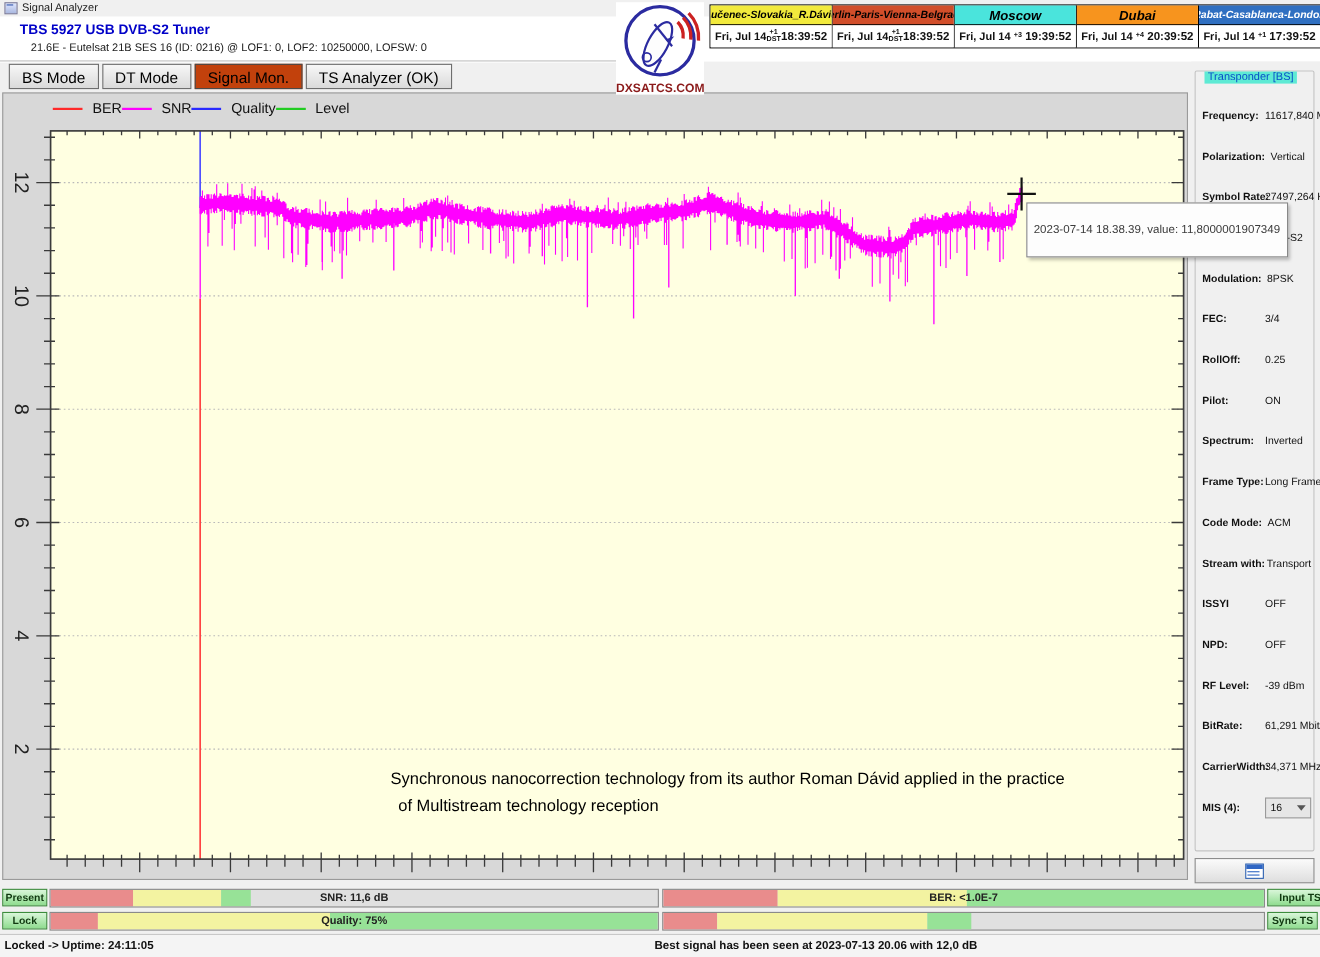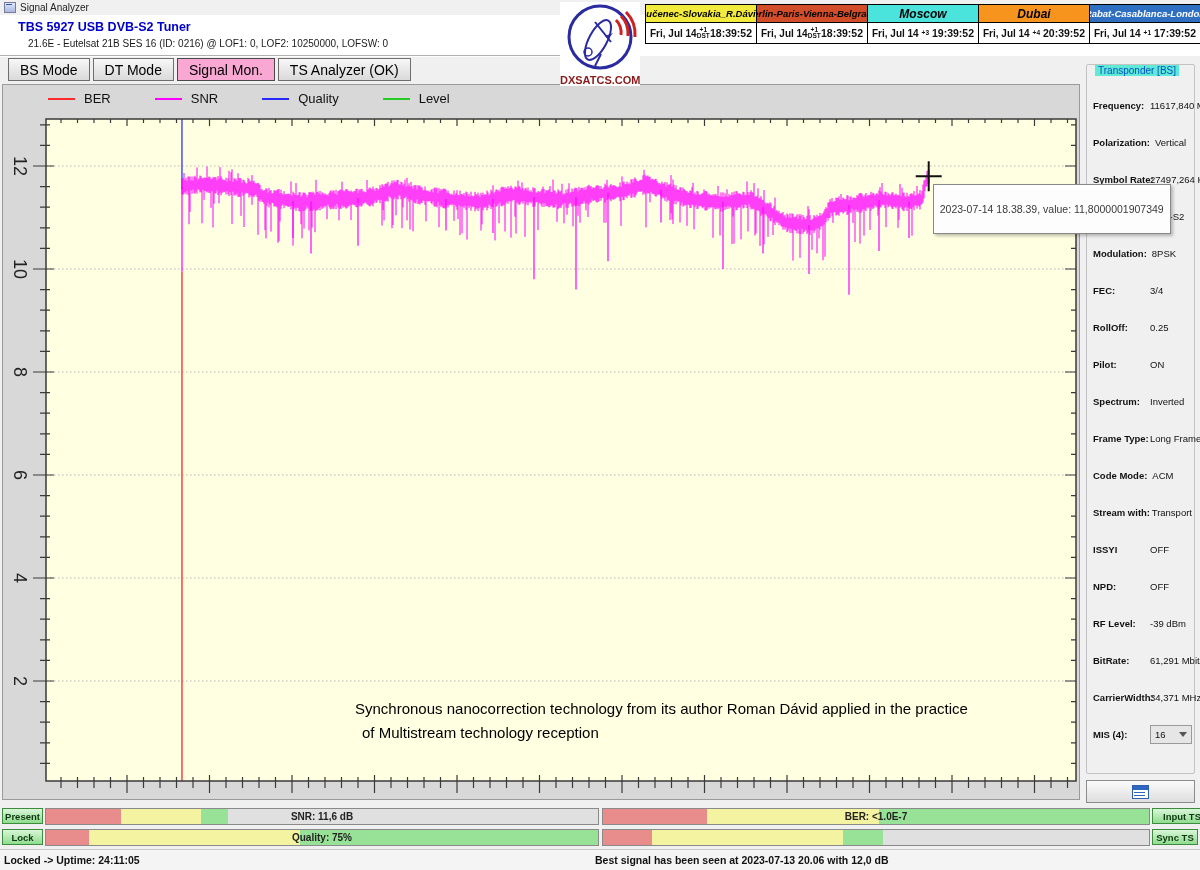--- a/index.html
+++ b/index.html
@@ -30,26 +30,26 @@
   .clock-name{height:17px;display:flex;align-items:center;justify-content:center;font-style:italic;font-weight:bold;border-bottom:1px solid #000;white-space:nowrap;overflow:hidden}
   .clock-body{height:20px;display:flex;align-items:center;justify-content:space-between;background:#fff;padding:0 4px}
   .clock-date{font-size:10px;font-weight:bold;white-space:nowrap}
   .clock-off{display:flex;flex-direction:column;align-items:center;font-size:6.5px;line-height:6.5px;font-weight:bold}
   .clock-time{font-size:10.5px;font-weight:bold;white-space:nowrap}
 
   
   #tabs{left:8px;top:58px;display:flex;gap:3px;z-index:2}
   .tab{height:21px;padding:0 11px;font-size:14px;font-family:Liberation Sans, sans-serif;
        border:1px solid #6e6e6e;background:linear-gradient(#f7f7f7,#dadada);display:flex;align-items:center;color:#000}
-  .tab.active{background:#f9a8d4;border-color:#4a4a4a}
+  .tab.active{background:#c2410c;border-color:#4a4a4a}
 
   
   #chart-panel{left:2px;top:84px;width:1078px;height:716px;background:#d8d8d8;border:1px solid #9a9a9a;box-sizing:border-box}
   #plot-svg{position:absolute;left:0;top:0}
-  #legend{position:absolute;left:45px;top:6px;display:flex;gap:44px;align-items:center;z-index:3}
+  #legend{position:absolute;left:45px;top:6px;display:flex;align-items:center;z-index:3}
   .leg-item{display:flex;align-items:center;gap:9px}
   .leg-swatch{width:27px;height:2px}
   .leg-label{font-size:13px;color:#111}
   #annotation{position:absolute;left:352px;top:612px;font-size:15px;line-height:24px;color:#000;z-index:3}
   #annotation .l2{padding-left:7px}
   #tooltip{position:absolute;padding:18px 6px;background:#fdfdfd;border:1px solid #888;
            font-size:10.5px;color:#3a3a3a;white-space:nowrap;box-shadow:2px 2px 3px rgba(0,0,0,.25);z-index:4}
 
   
   #right-panel{left:1083px;top:56px;width:117px;height:752px;background:#f0f0f0}

